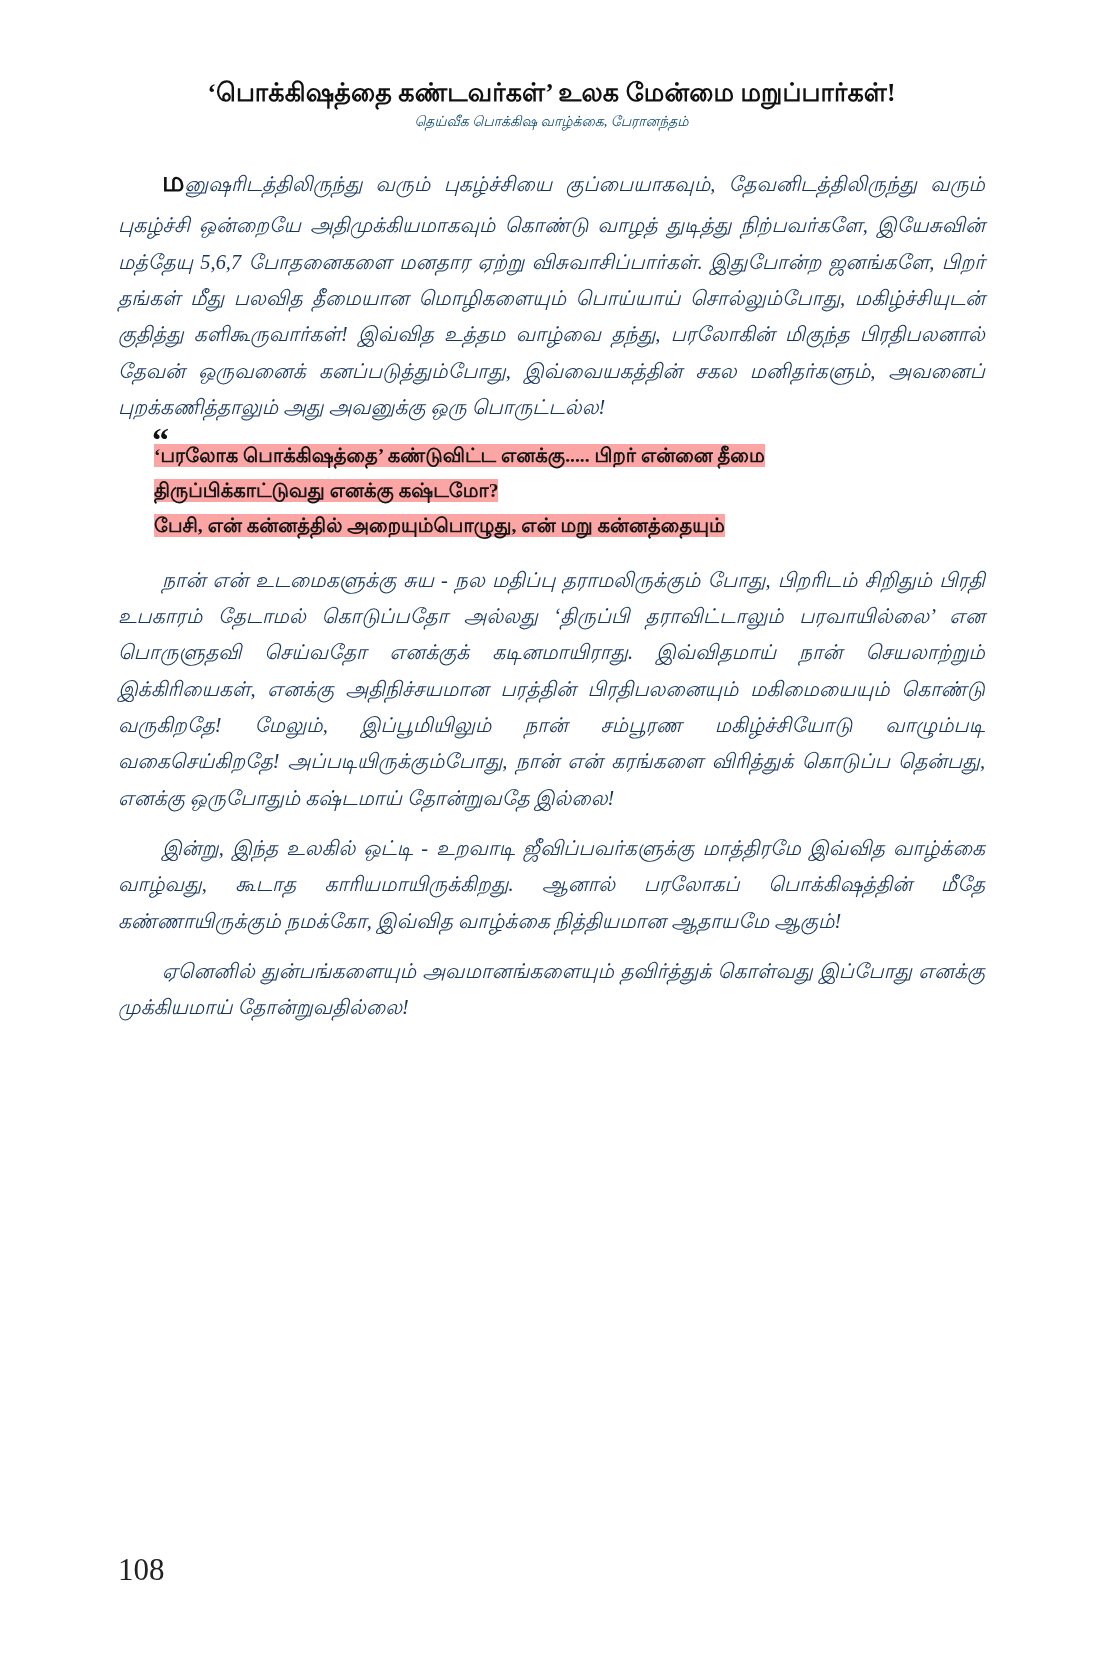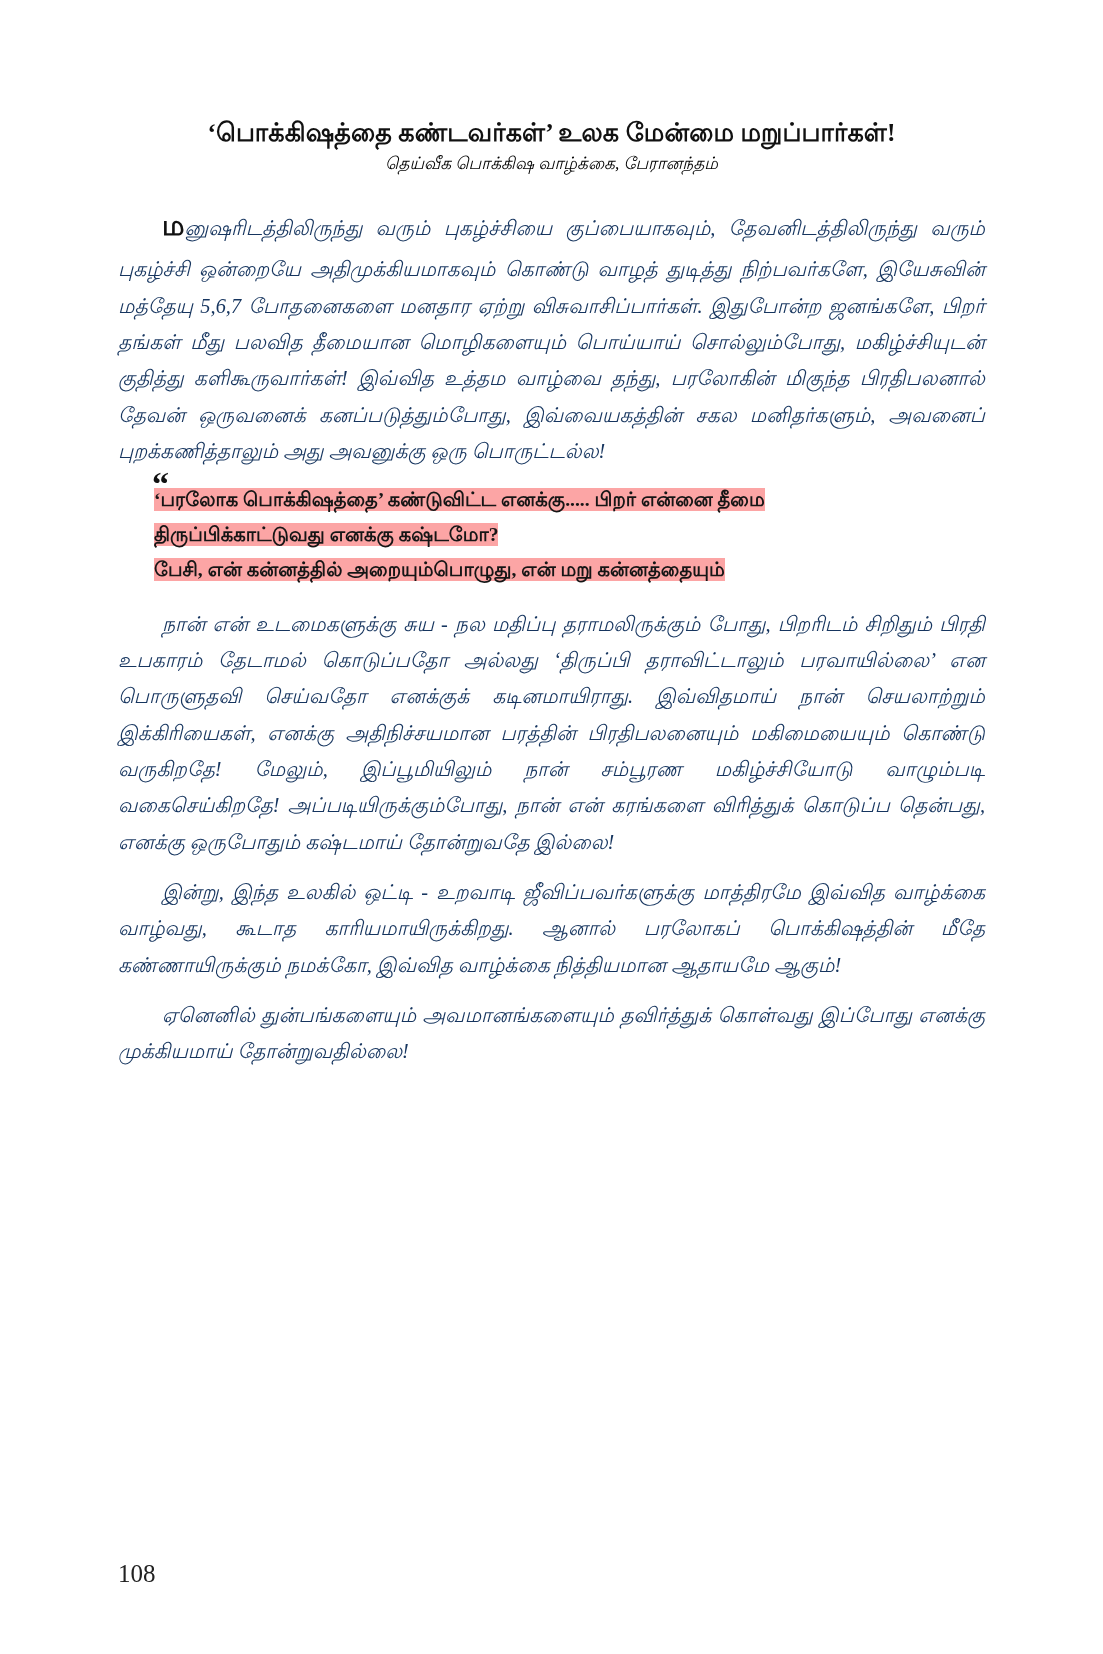--- a/index.html
+++ b/index.html
@@ -15,38 +15,38 @@
     position: relative;
     overflow: hidden;
   }
   .page {
     position: absolute;
     left: 0;
     top: 0;
     width: 1103px;
     height: 1654px;
     box-sizing: border-box;
-    padding: 116px 118px 0 118px;
+    padding: 76px 118px 0 118px;
   }
   .doc-title {
     text-align: center;
     font-family: "Liberation Serif", serif;
     font-weight: bold;
     font-size: 25.5px;
     line-height: 1.35;
     color: #111;
     margin: 0 0 4px 0;
     letter-spacing: 0.1px;
   }
   .doc-subtitle {
     text-align: center;
     font-family: "Liberation Serif", serif;
     font-style: italic;
-    font-size: 17px;
-    color: #000000;
+    font-size: 14px;
+    color: #0c4a6e;
     margin: 0 0 26px 0;
   }
   .para {
     font-family: "Liberation Serif", serif;
     font-size: 20.4px;
     line-height: 1.78;
     text-align: justify;
     text-justify: inter-word;
     margin: 0 0 14px 0;
     color: #16355f;
@@ -96,21 +96,21 @@
   }
   .quote-lines {
     margin-top: 12px;
     text-align: left;
   }
   .page-number {
     position: absolute;
     left: 118px;
     bottom: 66px;
     font-family: "Liberation Serif", serif;
-    font-size: 25px;
+    font-size: 31px;
     color: #222;
   }
 </style>
 </head>
 <body>
 
 <div class="page">
 
   <h1 class="doc-title">‘பொக்கிஷத்தை கண்டவர்கள்’ உலக மேன்மை மறுப்பார்கள்!</h1>
   <div class="doc-subtitle">தெய்வீக பொக்கிஷ வாழ்க்கை, பேரானந்தம்</div>

